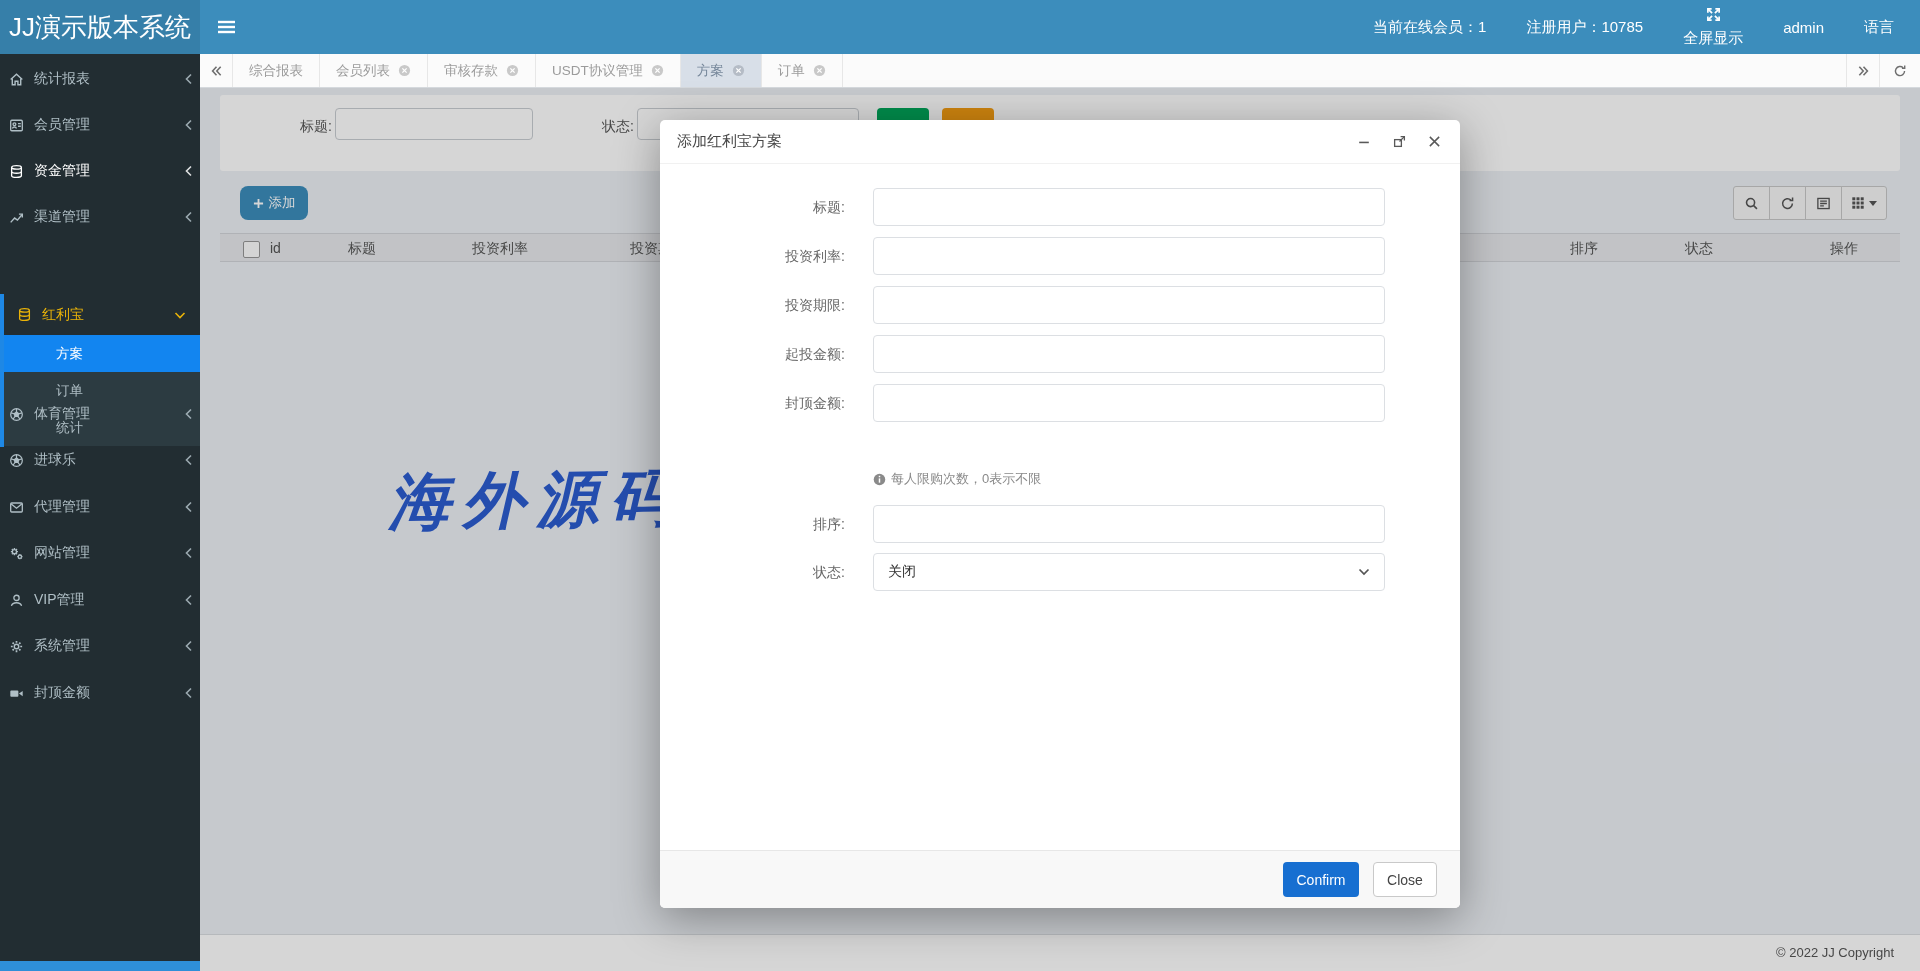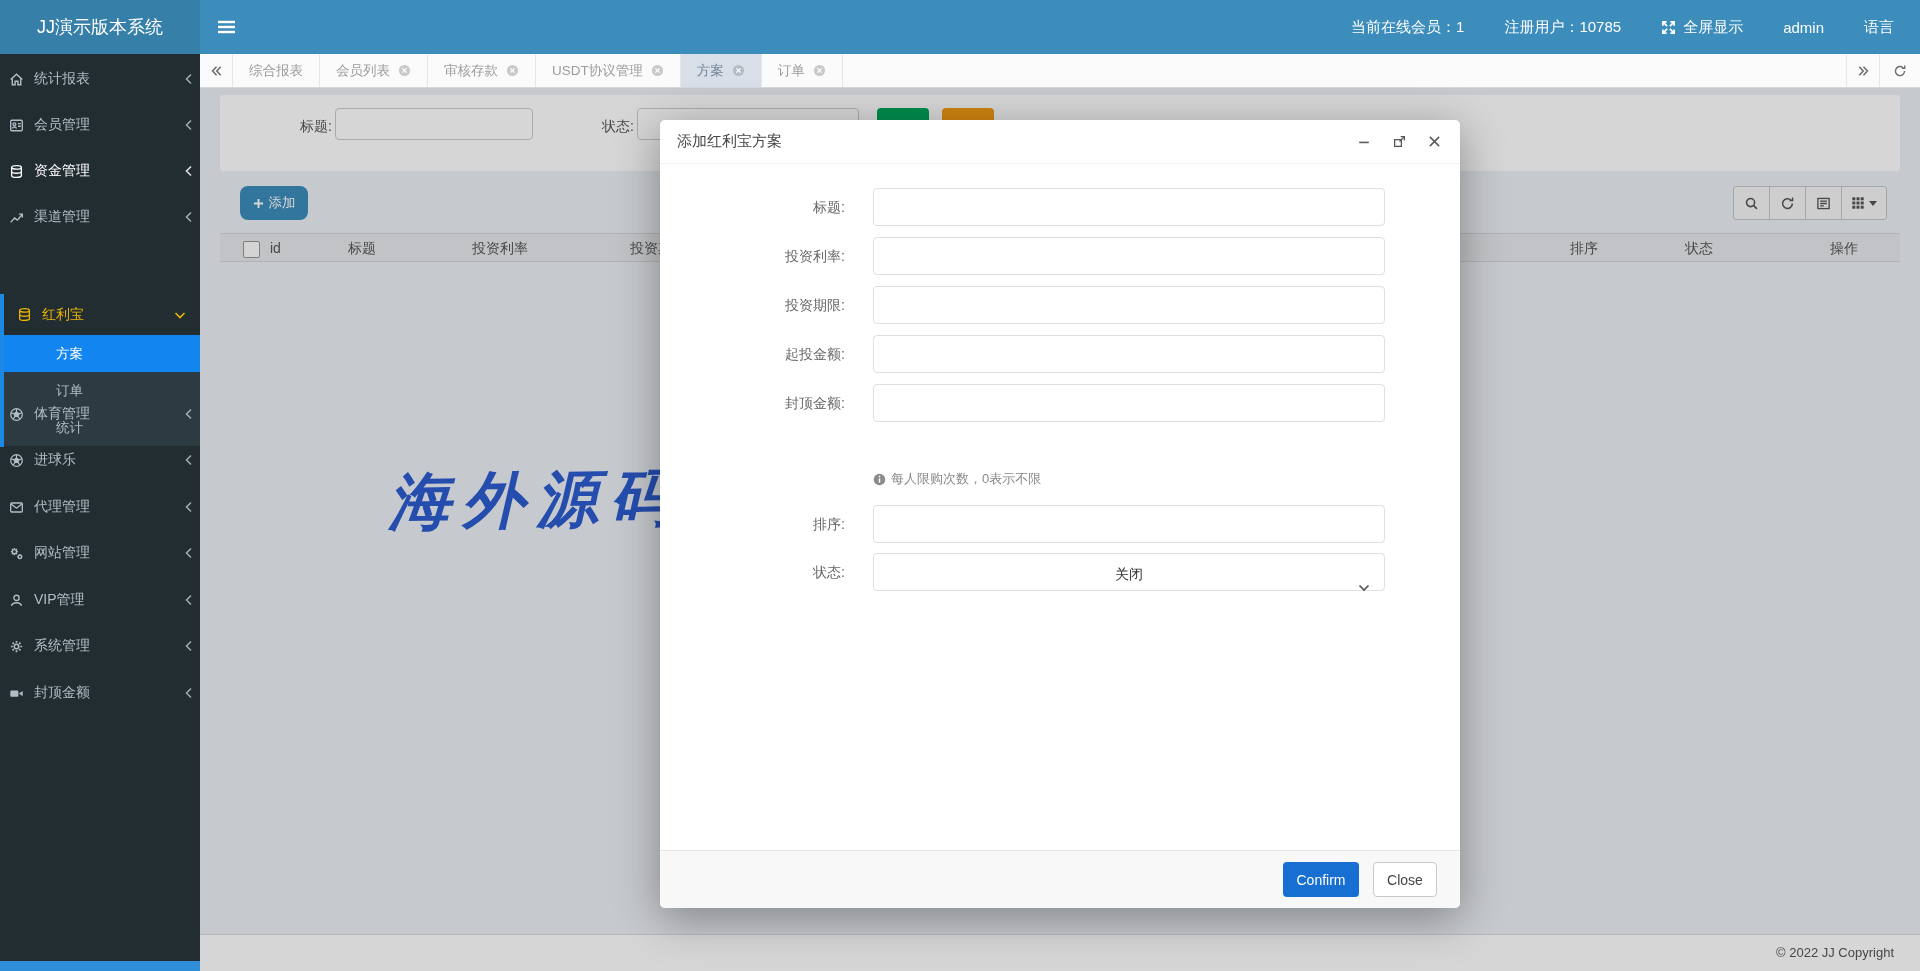--- a/index.html
+++ b/index.html
@@ -2,24 +2,24 @@
 <html><head>
 <meta charset="utf-8">
 <style>
   html,body{margin:0;padding:0;}
   .page{position:relative;width:1920px;height:971px;overflow:hidden;background:#ecf0f5;
         font-family:"Liberation Sans",sans-serif;-webkit-font-smoothing:antialiased;}
   svg{display:block;}
 
   
   .navbar{position:absolute;left:0;top:0;width:1920px;height:54px;background:#3c8dbc;z-index:30;display:flex;align-items:center;}
-  .logo{width:200px;height:54px;background:#367fa9;color:#fff;font-size:18px;display:flex;align-items:center;justify-content:center;flex:0 0 auto;}
+  .logo{width:200px;height:54px;background:#367fa9;color:#fff;font-size:26px;display:flex;align-items:center;justify-content:center;flex:0 0 auto;}
   .hamburger{width:52px;height:54px;display:flex;align-items:center;justify-content:center;color:#fff;cursor:pointer;}
   .nav-right{margin-left:auto;display:flex;align-items:center;gap:40px;color:#fff;font-weight:normal;font-size:15px;padding-right:26px;}
-  .nav-chip{display:flex;align-items:center;gap:7px;cursor:pointer;}
+  .nav-chip{display:flex;align-items:center;gap:7px;cursor:pointer;flex-direction:column;}
 
   
   .sidebar{position:absolute;left:0;top:54px;width:200px;height:917px;background:#222d32;z-index:25;}
   .side-item{position:absolute;left:0;width:208px;height:46px;display:flex;align-items:center;gap:10px;
              padding:0 14px 0 9px;box-sizing:border-box;color:#b0bfc6;font-size:14px;cursor:pointer;}
   .side-item .si-caret{margin-left:auto;opacity:.85;}
   .side-item.bright{color:#fff;}
   .tree{position:absolute;left:0;top:240px;width:200px;height:153px;border-left:4px solid #1e88e5;box-sizing:border-box;}
   .tree .parent{height:41px;display:flex;align-items:center;gap:10px;padding:0 14px 0 13px;color:#eab308;font-size:14px;cursor:pointer;}
   .tree .parent .si-caret{margin-left:auto;}
@@ -69,21 +69,21 @@
          box-shadow:0 10px 45px rgba(0,0,0,0.35);}
   .m-header{height:44px;display:flex;align-items:center;padding:0 17px;border-bottom:1px solid #f1f1f1;box-sizing:border-box;}
   .m-title{font-size:15px;color:#474747;}
   .m-controls{margin-left:auto;display:flex;gap:17px;color:#595959;align-items:center;}
   .m-ctl{cursor:pointer;display:flex;align-items:center;justify-content:center;width:18px;height:18px;}
   .m-row{position:absolute;left:0;width:800px;height:38px;}
   .m-label{position:absolute;left:25px;width:160px;text-align:right;font-size:14px;color:#666;line-height:38px;}
   .m-input{position:absolute;left:213px;width:512px;height:38px;box-sizing:border-box;border:1px solid #dcdfe3;border-radius:4px;
            padding:0 12px;font-size:14px;color:#333;background:#fff;font-family:"Liberation Sans",sans-serif;}
   .m-select{position:absolute;left:213px;width:512px;height:38px;box-sizing:border-box;border:1px solid #dcdfe3;border-radius:4px;
-            background:#fff;display:flex;align-items:center;padding:12px 14px;font-size:14px;color:#333;cursor:pointer;flex-direction:column;}
+            background:#fff;display:flex;align-items:center;padding:4px 14px;font-size:14px;color:#333;cursor:pointer;}
   .m-select .sel-caret{margin-left:auto;color:#555;}
   .m-hint{position:absolute;left:213px;top:350px;display:flex;align-items:center;gap:5px;font-size:13px;color:#8a8a8a;}
   .m-footer{position:absolute;left:0;top:730px;width:800px;height:58px;background:#f8f8f8;border-top:1px solid #e7e7e7;
             border-radius:0 0 5px 5px;box-sizing:border-box;display:flex;align-items:center;justify-content:flex-end;
             gap:14px;padding-right:23px;}
   .btn-confirm{width:76px;height:35px;background:#176fd1;color:#fff;border:none;border-radius:4px;font-size:14px;cursor:pointer;
                font-family:"Liberation Sans",sans-serif;}
   .btn-close{width:64px;height:35px;background:#fff;color:#444;border:1px solid #c9c9c9;border-radius:4px;font-size:14px;cursor:pointer;
              font-family:"Liberation Sans",sans-serif;}
 </style>

